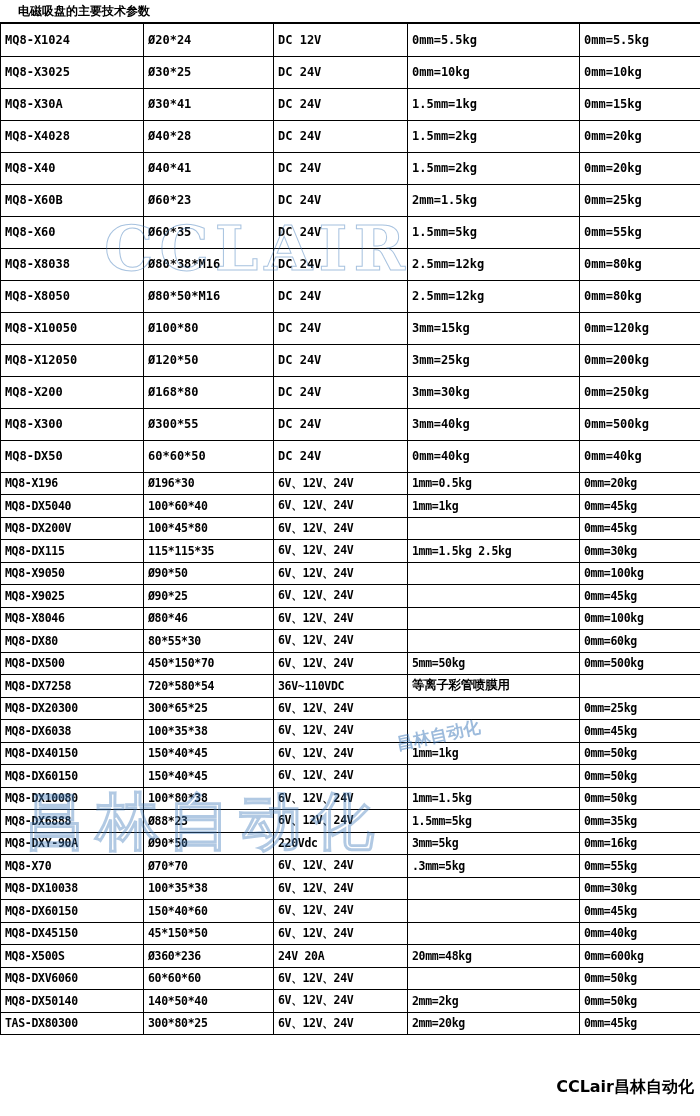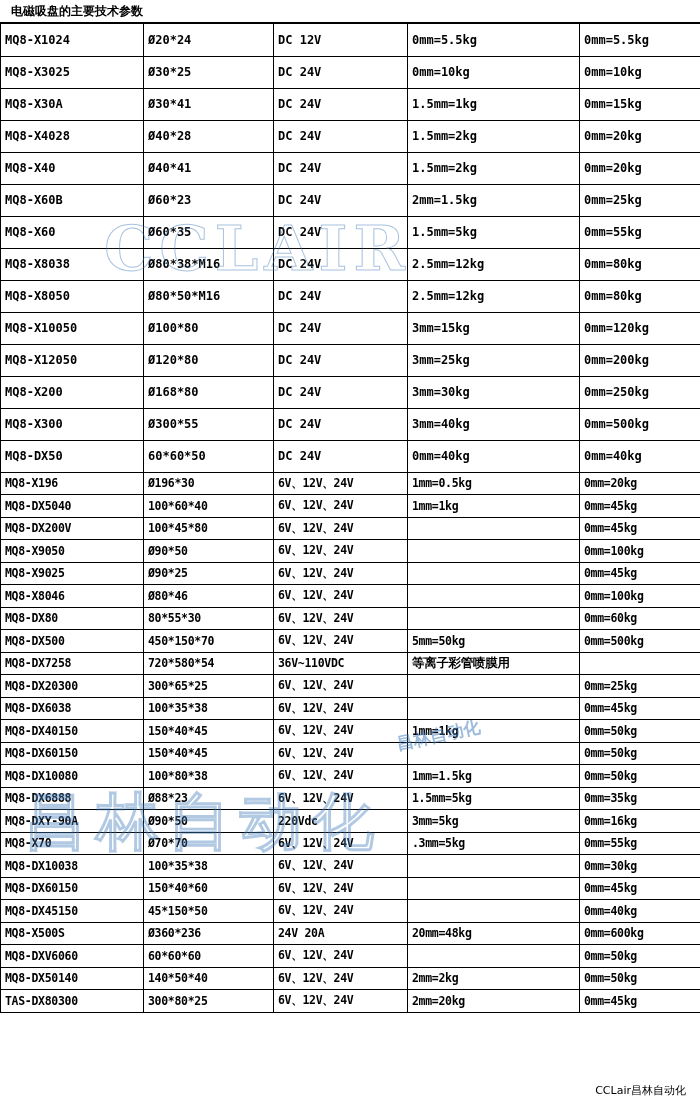--- a/index.html
+++ b/index.html
@@ -19,21 +19,21 @@
   #sheet {
     position: relative;
     width: 700px;
     height: 1116px;
   }
   .title-bar {
     height: 24px;
     border-bottom: 2px solid #000;
     display: flex;
     align-items: center;
-    padding-left: 11px;
+    padding-left: 18px;
     font-size: 12px;
     font-weight: bold;
     font-family: "DejaVu Sans", sans-serif;
   }
   table.specs {
     width: 700px;
     border-collapse: collapse;
     table-layout: fixed;
   }
   table.specs td {
@@ -91,24 +91,24 @@
   .wm-3 {
     left: 396px;
     top: 724px;
     font-size: 17px;
     color: rgba(60,120,185,0.5);
     font-family: "DejaVu Sans", sans-serif;
     transform: rotate(-12deg);
   }
   .footer-credit {
     position: absolute;
-    right: 14px;
+    right: 6px;
     bottom: 18px;
-    font-size: 11px;
-    font-weight: normal;
+    font-size: 16px;
+    font-weight: bold;
     font-family: "DejaVu Sans", sans-serif;
     color: #000;
   }
   .plasma-note {
     font-family: Liberation Sans, sans-serif;
     font-size: 12.5px !important;
   }
 </style>
 </head>
 <body>
@@ -193,21 +193,21 @@
         </tr>
         <tr class="big">
           <td>MQ8-X10050</td>
           <td>Ø100*80</td>
           <td>DC  24V</td>
           <td>3mm=15kg</td>
           <td>0mm=120kg</td>
         </tr>
         <tr class="big">
           <td>MQ8-X12050</td>
-          <td>Ø120*80</td>
+          <td>Ø120*50</td>
           <td>DC  24V</td>
           <td>3mm=25kg</td>
           <td>0mm=200kg</td>
         </tr>
         <tr class="big">
           <td>MQ8-X200</td>
           <td>Ø168*80</td>
           <td>DC  24V</td>
           <td>3mm=30kg</td>
           <td>0mm=250kg</td>
@@ -239,20 +239,27 @@
           <td>6V、12V、24V</td>
           <td>1mm=1kg</td>
           <td>0mm=45kg</td>
         </tr>
         <tr class="small">
           <td>MQ8-DX200V</td>
           <td>100*45*80</td>
           <td>6V、12V、24V</td>
           <td></td>
           <td>0mm=45kg</td>
+        </tr>
+        <tr class="small">
+          <td>MQ8-DX115</td>
+          <td>115*115*35</td>
+          <td>6V、12V、24V</td>
+          <td>1mm=1.5kg 2.5kg</td>
+          <td>0mm=30kg</td>
         </tr>
         <tr class="small">
           <td>MQ8-X9050</td>
           <td>Ø90*50</td>
           <td>6V、12V、24V</td>
           <td></td>
           <td>0mm=100kg</td>
         </tr>
         <tr class="small">
           <td>MQ8-X9025</td>

